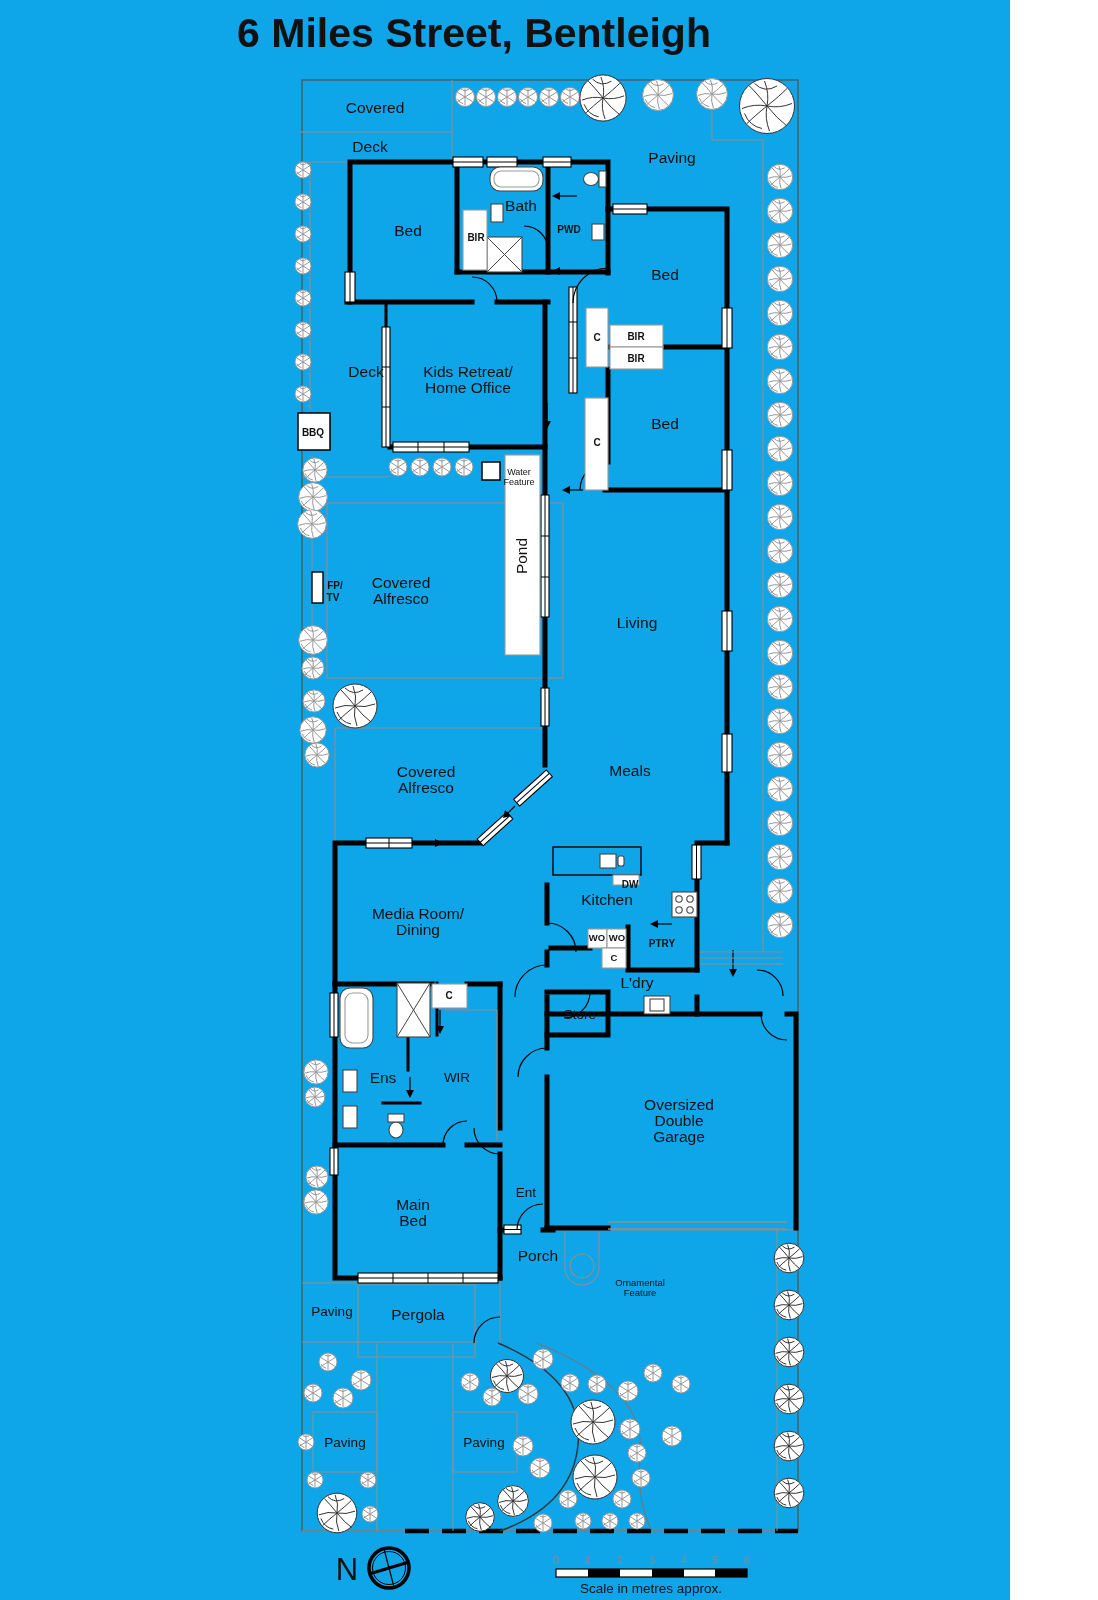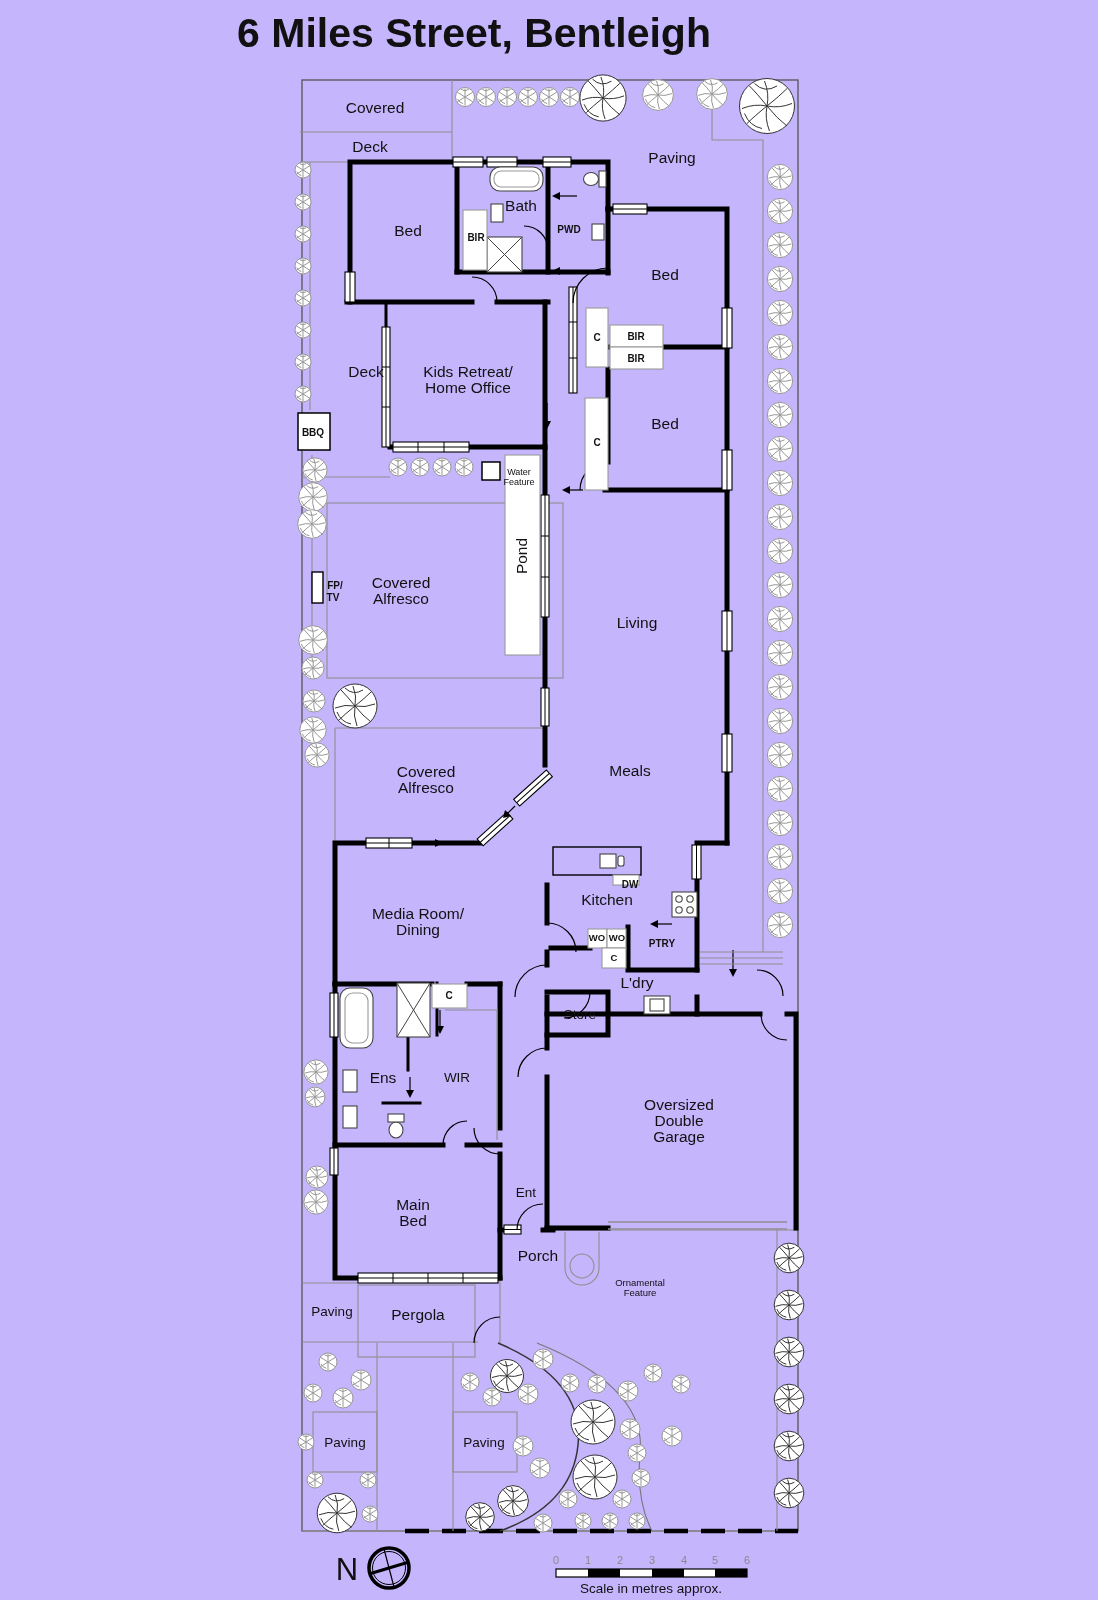--- a/index.html
+++ b/index.html
@@ -1,16 +1,16 @@
 <!DOCTYPE html>
 <html><head>
 <meta charset="utf-8">
 <style>
   html,body{margin:0;padding:0;background:#fff;}
-  .page{position:relative;width:1098px;height:1600px;background:#c4b5fd;overflow:hidden;}
+  .page{position:relative;width:1010px;height:1600px;background:#0ea5e9;overflow:hidden;}
   svg{display:block;}
   svg text{font-family:"Liberation Sans",sans-serif;fill:#111;text-anchor:middle;}
   .t-title{font-size:41px;font-weight:bold;letter-spacing:0px;}
   .t-room{font-size:15.5px;}
   .t-med{font-size:13.5px;}
   .t-sm{font-size:10px;font-weight:bold;}
   .t-xs{font-size:9px;}
   .t-xsb{font-size:9.5px;}
   .t-tick{font-size:11px;fill:#8a8a8a;}
   .t-cap{font-size:13.5px;}

